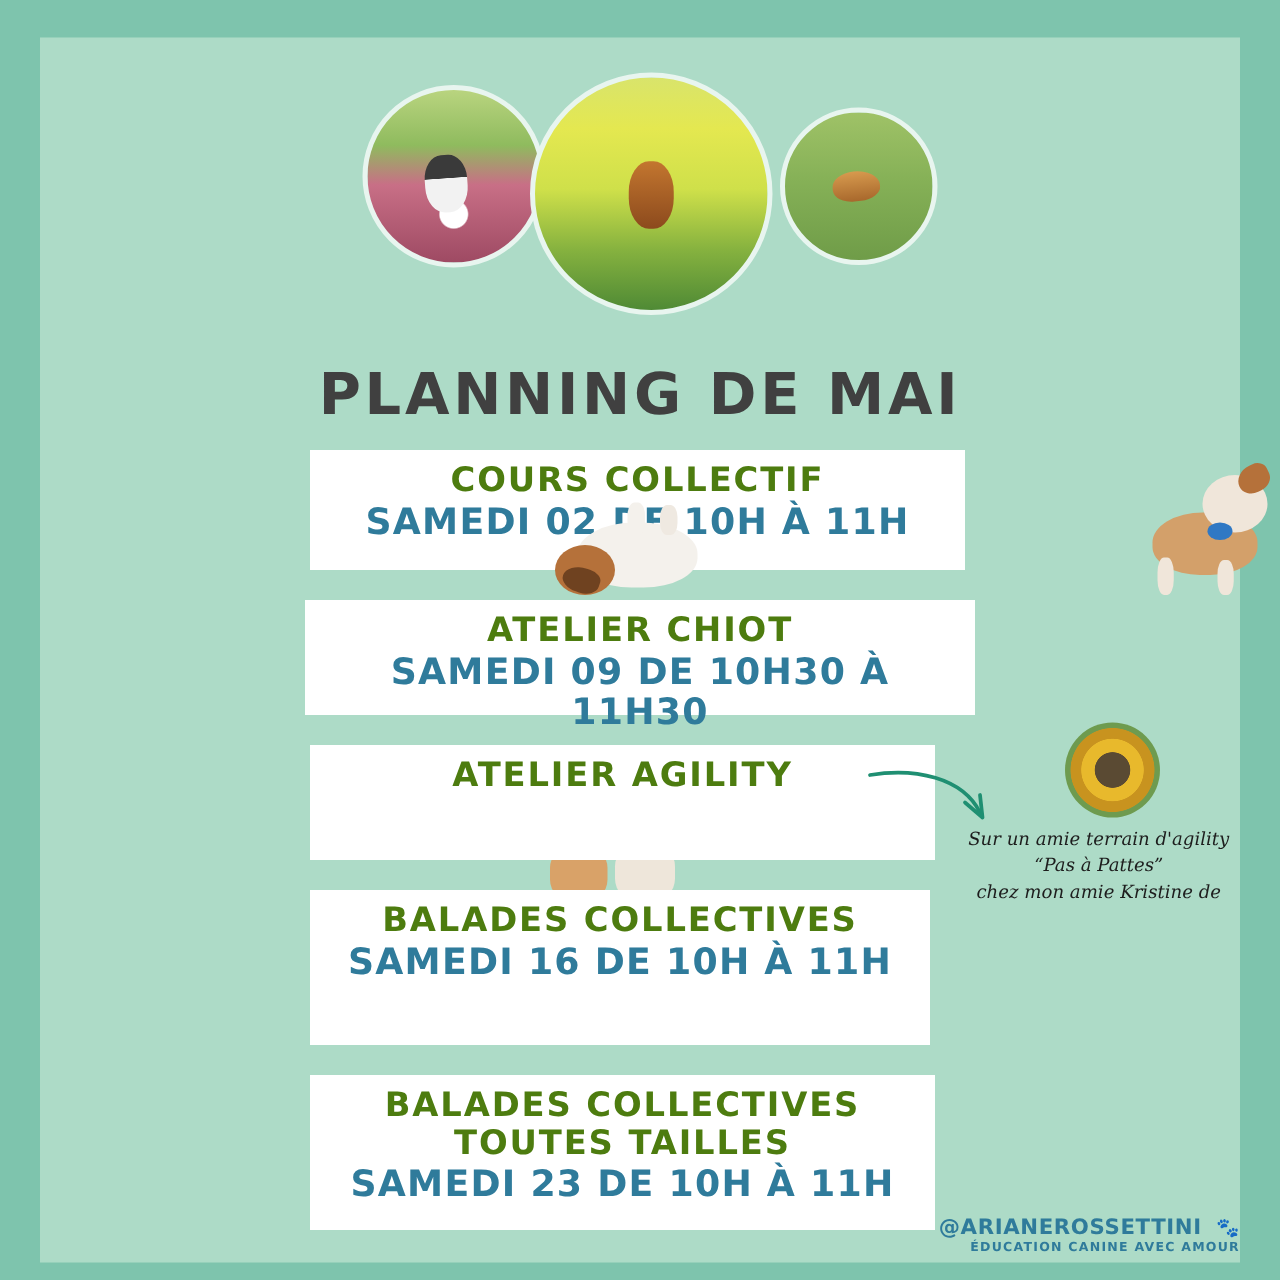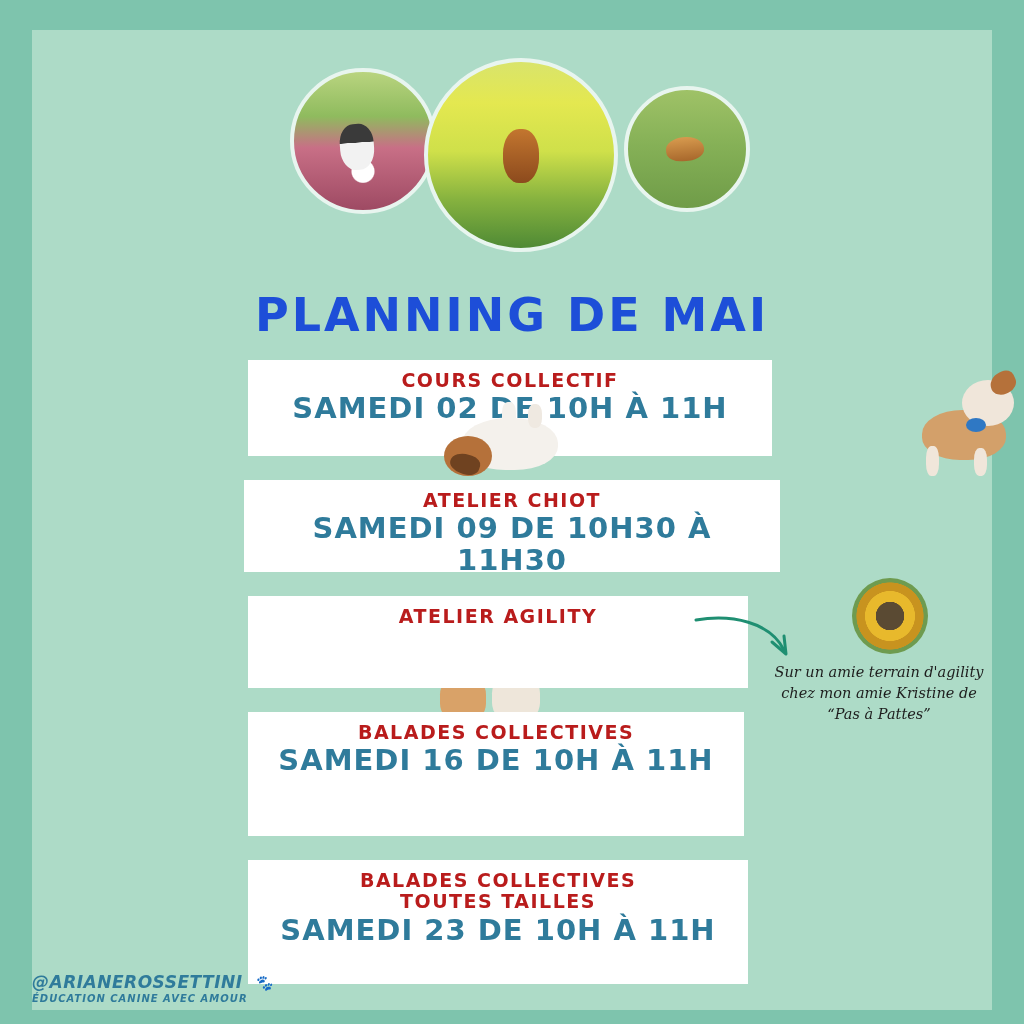--- a/index.html
+++ b/index.html
@@ -98,21 +98,21 @@
   .title {
     position: absolute;
     left: 0;
     top: 258px;
     width: 960px;
     text-align: center;
     font-family: "DejaVu Sans", sans-serif;
     font-weight: bold;
     font-size: 46px;
     letter-spacing: 3px;
-    color: #1d4ed8;
+    color: #404040;
     text-transform: uppercase;
   }
 
   
   .cards {
     position: absolute;
     left: 0;
     top: 330px;
     width: 960px;
   }
@@ -120,23 +120,23 @@
     position: relative;
     background: #ffffff;
     margin: 0 auto 24px auto;
     padding: 10px 12px 12px 12px;
     box-sizing: border-box;
     text-align: center;
   }
   .card .ctitle {
     font-family: "DejaVu Sans", sans-serif;
     font-weight: bold;
-    font-size: 19px;
+    font-size: 27px;
     letter-spacing: 1.5px;
-    color: #b91c1c;
+    color: #4d7c0f;
     text-transform: uppercase;
     line-height: 1.12;
   }
   .card .cwhen {
     font-family: "DejaVu Sans", sans-serif;
     font-weight: bold;
     font-size: 29px;
     letter-spacing: 1px;
     color: #2f7b9b;
     text-transform: uppercase;
@@ -236,22 +236,21 @@
     width: 110px;
     height: 60px;
   }
 
   
   .footer {
     position: absolute;
     left: 0;
     bottom: 6px;
     width: 960px;
-    text-align: left;
-    font-style: italic;
+    text-align: right;
   }
   .footer .handle {
     font-family: "DejaVu Sans", sans-serif;
     font-weight: bold;
     font-size: 17px;
     letter-spacing: 0.5px;
     color: #2f7b9b;
   }
   .footer .tagline {
     font-family: "DejaVu Sans", sans-serif;
@@ -339,22 +338,22 @@
 
   <svg class="arrow" viewBox="0 0 110 60">
     <path d="M4 10 C 40 4, 78 12, 92 40" stroke="#1f8f72" stroke-width="3" fill="none" stroke-linecap="round"></path>
     <path d="M80 32 L94 44 L92 26" stroke="#1f8f72" stroke-width="3" fill="none" stroke-linecap="round" stroke-linejoin="round"></path>
   </svg>
 
   <div class="agility-note">
     <div class="agility-photo"></div>
     <div class="agility-text">
       <div>Sur un amie terrain d'agility</div>
+      <div>“Pas à Pattes”</div>
       <div>chez mon amie Kristine de</div>
-      <div>“Pas à Pattes”</div>
     </div>
   </div>
 
   <div class="footer">
     <div class="handle">
       <span>@ARIANEROSSETTINI</span>
       <span class="paw">🐾</span>
     </div>
     <div class="tagline">ÉDUCATION CANINE AVEC AMOUR</div>
   </div>

